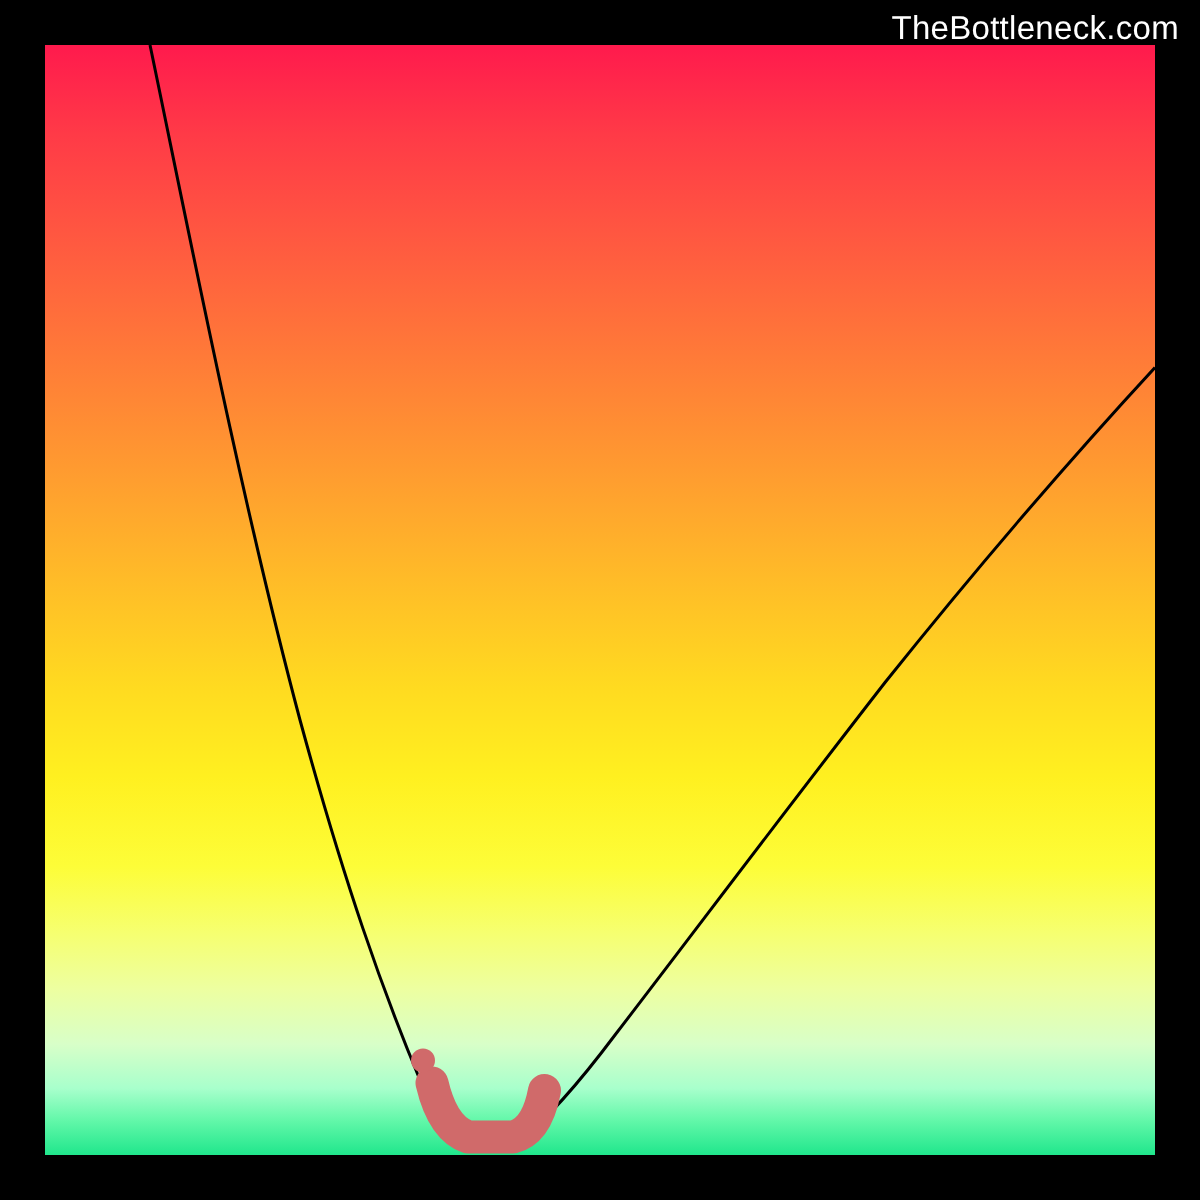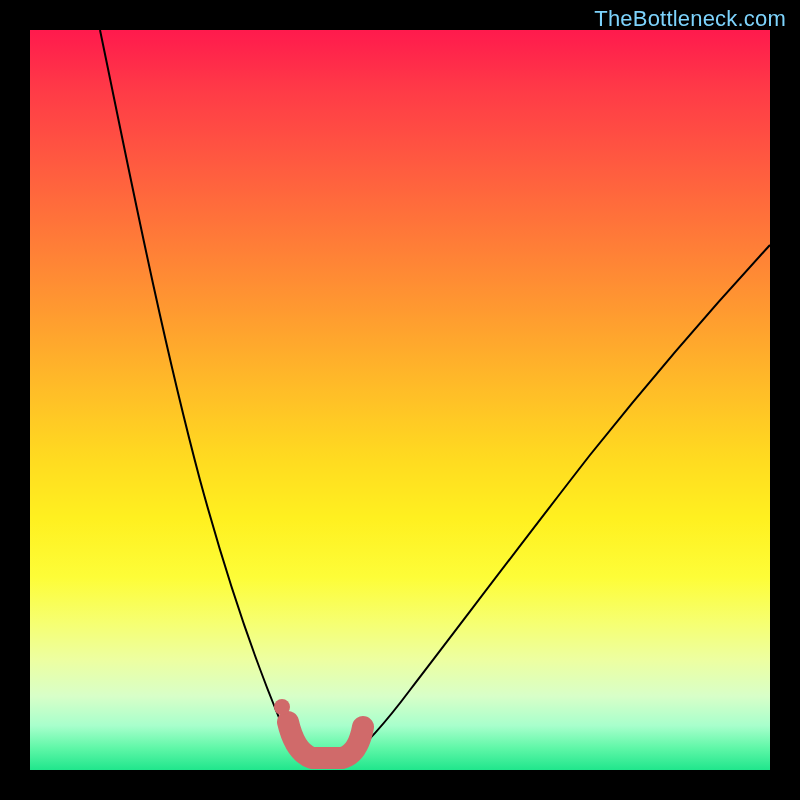--- a/index.html
+++ b/index.html
@@ -32,21 +32,21 @@
       #d8ffc8 90%,
       #a8ffcc 94%,
       #60f7a8 97%,
       #20e68c 100%
     );
   }
   .watermark {
     position: absolute;
     top: 6px;
     right: 14px;
-    color: #7dd3fc;
+    color: #ffffff;
     font-size: 22px;
     font-weight: 500;
     letter-spacing: 0.2px;
     user-select: none;
   }
   svg.curve {
     position: absolute;
     left: 0;
     top: 0;
     width: 740px;

